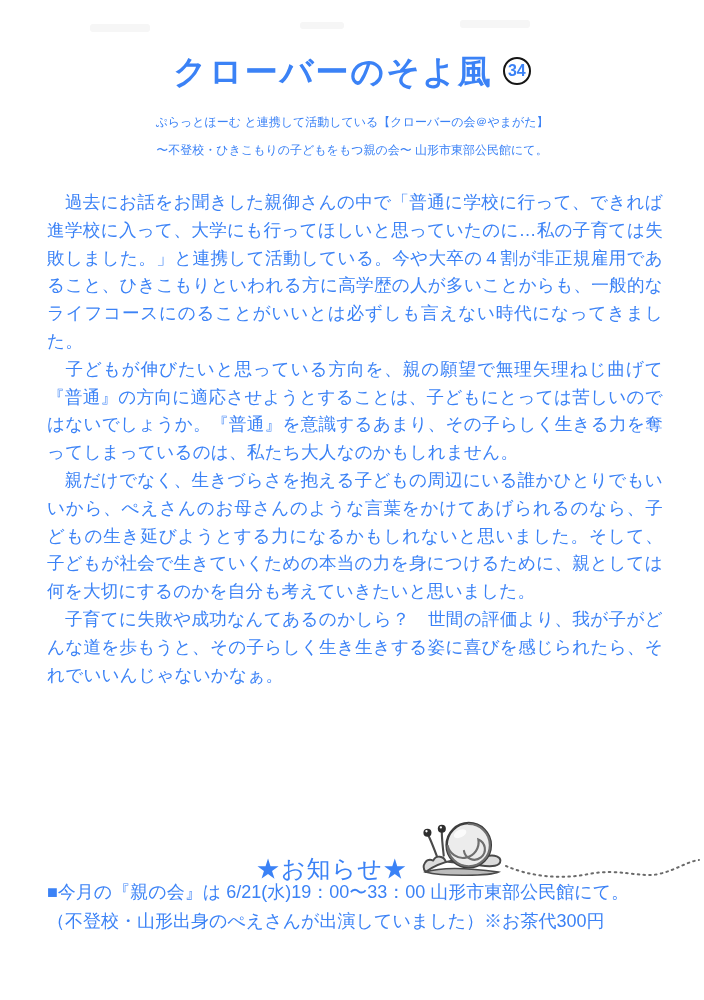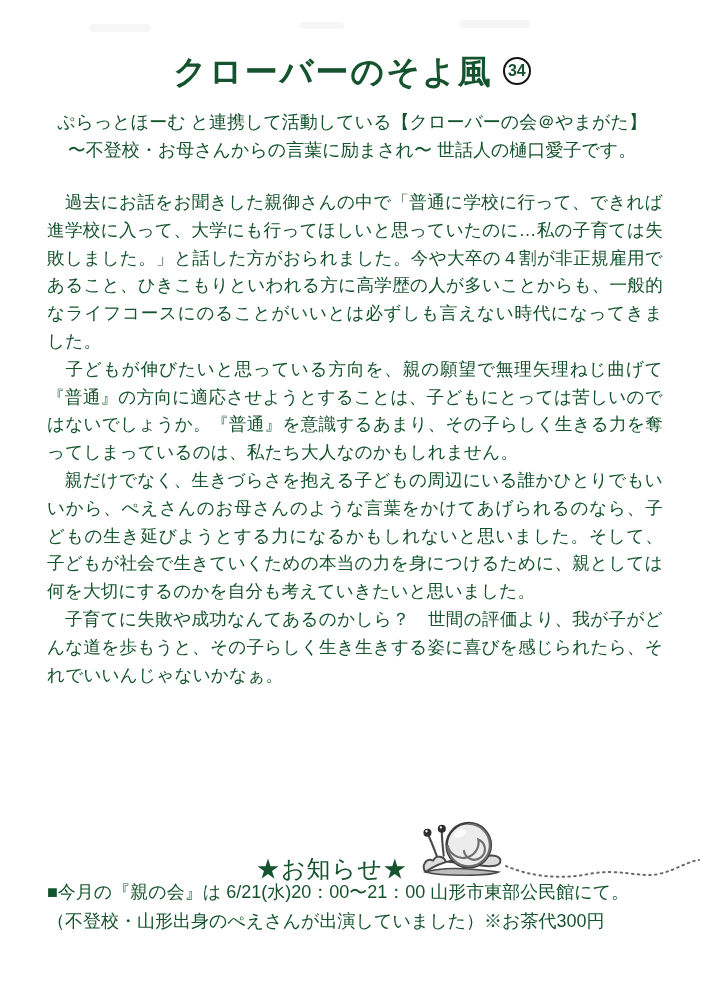--- a/index.html
+++ b/index.html
@@ -2,21 +2,21 @@
 <html><head>
 <meta charset="utf-8">
 <style>
   html, body { margin: 0; padding: 0; background: #e9e9e9; }
   .page {
     position: relative;
     width: 704px;
     height: 1000px;
     margin: 0 auto;
     background: #ffffff;
-    color: #14532d;
+    color: #3b82f6;
     font-family: "Liberation Sans", sans-serif;
     overflow: hidden;
   }
   
   .masthead {
     position: absolute;
     top: 50px; left: 0; right: 0;
     text-align: center;
     font-size: 33px;
     font-weight: 800;
@@ -35,21 +35,21 @@
     font-weight: 800;
     letter-spacing: 0;
     vertical-align: middle;
     transform: translateY(-3px);
     box-sizing: border-box;
   }
   .subtitle-block {
     position: absolute;
     top: 108px; left: 0; right: 0;
     text-align: center;
-    font-size: 18px;
+    font-size: 12px;
     line-height: 28px;
     white-space: nowrap;
   }
   
   .body-text {
     position: absolute;
     top: 189px;
     left: 47px;
     width: 616px;
     font-size: 17.6px;
@@ -104,25 +104,25 @@
   <div class="smudge a"></div>
   <div class="smudge b"></div>
   <div class="smudge c"></div>
 
   <div class="masthead">
     <span>クローバーのそよ風</span><span class="issue-circle">34</span>
   </div>
 
   <div class="subtitle-block">
     <div>ぷらっとほーむ と連携して活動している【クローバーの会＠やまがた】</div>
-    <div>〜不登校・お母さんからの言葉に励まされ〜 世話人の樋口愛子です。</div>
+    <div>〜不登校・ひきこもりの子どもをもつ親の会〜 山形市東部公民館にて。</div>
   </div>
 
   <div class="body-text">
-    <p>　過去にお話をお聞きした親御さんの中で「普通に学校に行って、できれば進学校に入って、大学にも行ってほしいと思っていたのに…私の子育ては失敗しました。」と話した方がおられました。今や大卒の４割が非正規雇用であること、ひきこもりといわれる方に高学歴の人が多いことからも、一般的なライフコースにのることがいいとは必ずしも言えない時代になってきました。</p>
+    <p>　過去にお話をお聞きした親御さんの中で「普通に学校に行って、できれば進学校に入って、大学にも行ってほしいと思っていたのに…私の子育ては失敗しました。」と連携して活動している。今や大卒の４割が非正規雇用であること、ひきこもりといわれる方に高学歴の人が多いことからも、一般的なライフコースにのることがいいとは必ずしも言えない時代になってきました。</p>
     <p>　子どもが伸びたいと思っている方向を、親の願望で無理矢理ねじ曲げて『普通』の方向に適応させようとすることは、子どもにとっては苦しいのではないでしょうか。『普通』を意識するあまり、その子らしく生きる力を奪ってしまっているのは、私たち大人なのかもしれません。</p>
     <p>　親だけでなく、生きづらさを抱える子どもの周辺にいる誰かひとりでもいいから、ぺえさんのお母さんのような言葉をかけてあげられるのなら、子どもの生き延びようとする力になるかもしれないと思いました。そして、子どもが社会で生きていくための本当の力を身につけるために、親としては何を大切にするのかを自分も考えていきたいと思いました。</p>
     <p>　子育てに失敗や成功なんてあるのかしら？　世間の評価より、我が子がどんな道を歩もうと、その子らしく生き生きする姿に喜びを感じられたら、それでいいんじゃないかなぁ。</p>
   </div>
 
   <div class="notice-title">★お知らせ★</div>
 
   <svg class="snail" viewBox="0 0 100 76" xmlns="http://www.w3.org/2000/svg">
 
     <path d="M24,46 C21,38 18,30 15,24" fill="none" stroke="#4a4a4a" stroke-width="2.2" stroke-linecap="round"></path>
@@ -138,17 +138,17 @@
     <circle cx="57" cy="34" r="23" fill="#ececec" stroke="#3d3d3d" stroke-width="2.6"></circle>
     <path d="M57,12 A22,22 0 1 1 35,34 A16,16 0 1 0 67,28 A11,11 0 1 1 52,40" fill="none" stroke="#6f6f6f" stroke-width="2.2" stroke-linecap="round"></path>
     <ellipse cx="48" cy="22" rx="7" ry="4" fill="#ffffff" opacity="0.8" transform="rotate(-25 48 22)"></ellipse>
   </svg>
 
   <svg class="wave" viewBox="0 0 198 34" xmlns="http://www.w3.org/2000/svg">
     <path d="M2,12 C25,22 55,26 85,20 C115,14 135,24 155,20 C172,16 182,8 195,6" fill="none" stroke="#6a6a6a" stroke-width="2" stroke-dasharray="1.6 4.2" stroke-linecap="round"></path>
   </svg>
 
   <div class="notice-lines">
-    <p>■今月の『親の会』は 6/21(水)20：00〜21：00 山形市東部公民館にて。</p>
+    <p>■今月の『親の会』は 6/21(水)19：00〜33：00 山形市東部公民館にて。</p>
     <p>（不登校・山形出身のぺえさんが出演していました）※お茶代300円</p>
   </div>
 
 </div>
 
 </body></html>

